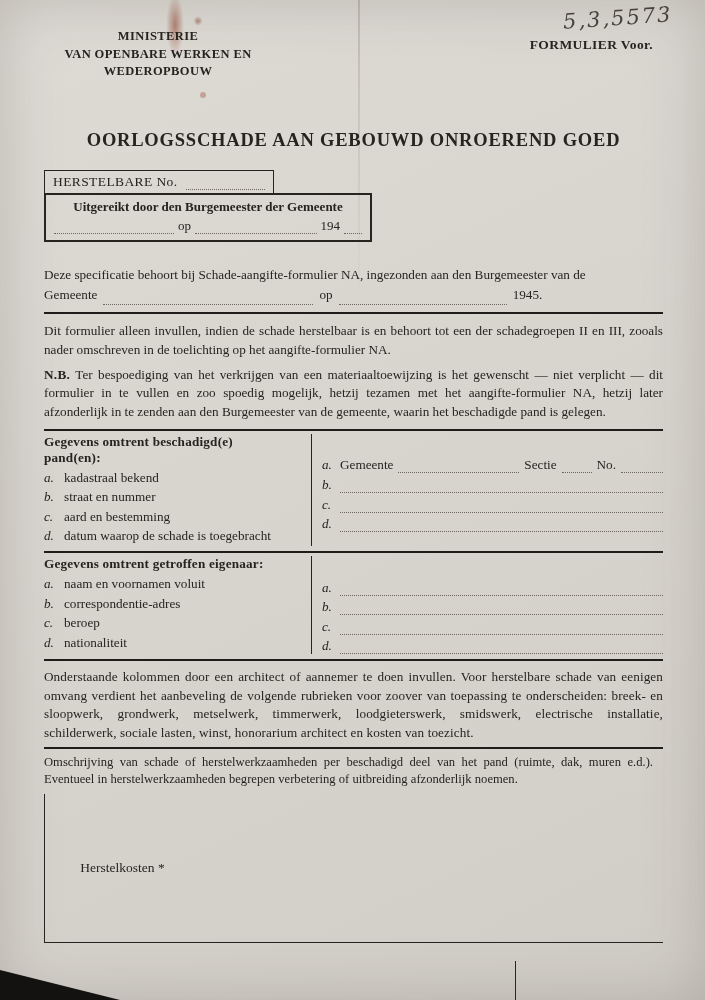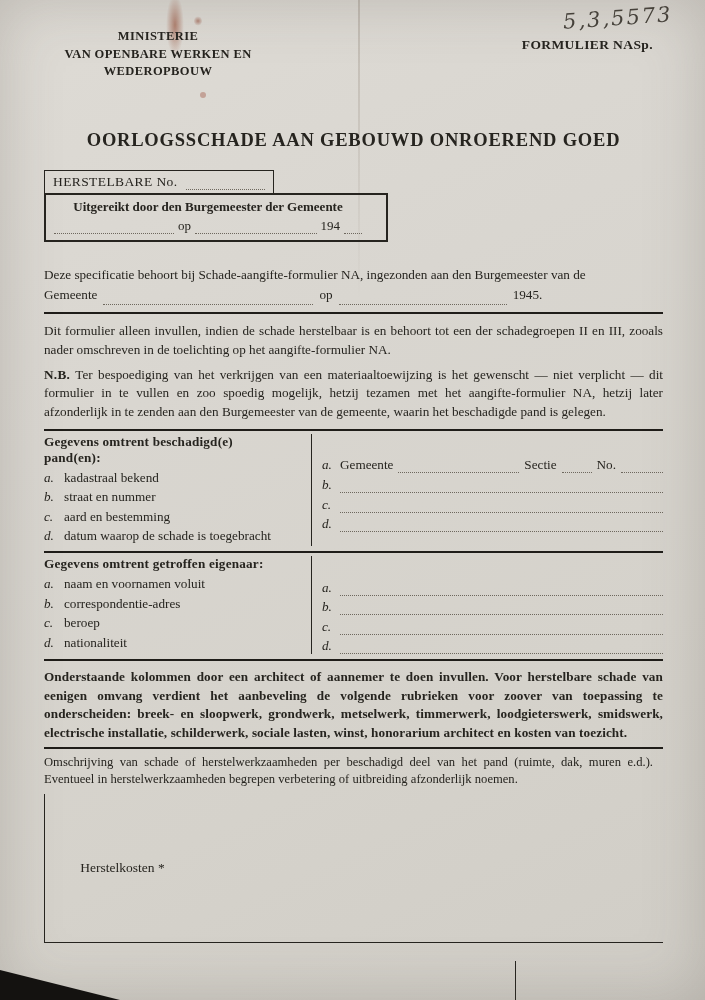--- a/index.html
+++ b/index.html
@@ -31,21 +31,21 @@
 
   .title{padding-top:127px;text-align:center;font-weight:bold;font-size:18.5px;
         line-height:1.5;letter-spacing:0.8px;}
 
   
   .reg-box{margin-top:15px;width:212px;border:1.5px solid #26241f;padding:3px 8px 4px 8px;
         font-size:13.5px;letter-spacing:0.4px;display:flex;align-items:flex-end;}
   .boxrow{margin-top:6px;display:flex;justify-content:space-between;align-items:flex-start;}
   .notice-box{width:215px;border:2px solid #26241f;padding:4px 6px;font-weight:bold;
         font-size:13px;text-align:center;line-height:1.45;}
-  .issued-box{width:308px;border:2px solid #26241f;padding:4px 24px 6px 8px;font-size:13px;
+  .issued-box{width:308px;border:2px solid #26241f;padding:4px 8px 6px 8px;font-size:13px;
         margin-top:-8px;}
   .issued-box .l1{font-weight:bold;text-align:center;}
   .issued-box .l2{display:flex;align-items:flex-end;margin-top:3px;}
 
   .blank{display:inline-block;border-bottom:1.2px dotted #6e685e;height:13px;vertical-align:baseline;}
   .grow{flex:1 1 auto;}
 
   .para{font-size:13.2px;line-height:1.42;text-align:justify;}
   .intro{margin-top:24px;}
   .intro .l2{display:flex;align-items:flex-end;margin-top:2px;}
@@ -59,21 +59,21 @@
   .sect .left{width:268px;border-right:1.4px solid #26241f;padding-right:22px;box-sizing:border-box;}
   .sect .right{flex:1;padding-left:10px;}
   .sect h3{margin:0 0 2px 0;font-size:13.2px;font-weight:bold;letter-spacing:0.2px;}
   .item{display:flex;font-size:13.2px;line-height:1.48;}
   .item .ltr{font-style:italic;width:20px;flex:0 0 20px;}
   .frow{display:flex;align-items:flex-end;font-size:13.2px;height:19.6px;}
   .frow .ltr{font-style:italic;width:18px;flex:0 0 18px;}
   .spacer{height:20px;}
   .inlbl{padding:0 4px;}
 
-  .archpara{margin-top:7px;font-weight:bold;font-size:13.2px;line-height:1.4;text-align:justify;
+  .archpara{margin-top:7px;font-weight:normal;font-size:13.2px;line-height:1.4;text-align:justify;
         letter-spacing:0.1px;}
 
   
   .ctable{margin-top:0;border-top:2.8px solid #1f1d19;}
   .trow{display:flex;flex-direction:column;}
   .tleft{flex:1;box-sizing:border-box;padding-right:10px;}
   .tright{width:148px;flex:0 0 148px;border-left:1.6px solid #26241f;box-sizing:border-box;
         padding-left:8px;}
   .thead .tleft{font-size:12.6px;line-height:1.35;padding:5px 10px 6px 0;text-align:justify;}
   .thead .tright{display:flex;align-items:center;justify-content:center;font-size:13.5px;}
@@ -92,21 +92,21 @@
   <div class="stain-c"></div>
   <div class="crease"></div>
   <div class="corner-shadow"></div>
 
   <div class="handwriting">5,3,5573</div>
   <div class="ministry">
     <div>MINISTERIE</div>
     <div>VAN OPENBARE WERKEN EN</div>
     <div>WEDEROPBOUW</div>
   </div>
-  <div class="form-code">FORMULIER NASp.</div>
+  <div class="form-code">FORMULIER Voor.</div>
 
   <div class="content">
 
     <div class="title">
       <div>OORLOGSSCHADE AAN GEBOUWD ONROEREND GOED</div>
     </div>
 
     <div class="reg-box">
       <span>HERSTELBARE No.</span>
       <span class="blank grow" style="margin-left:8px;"></span>

